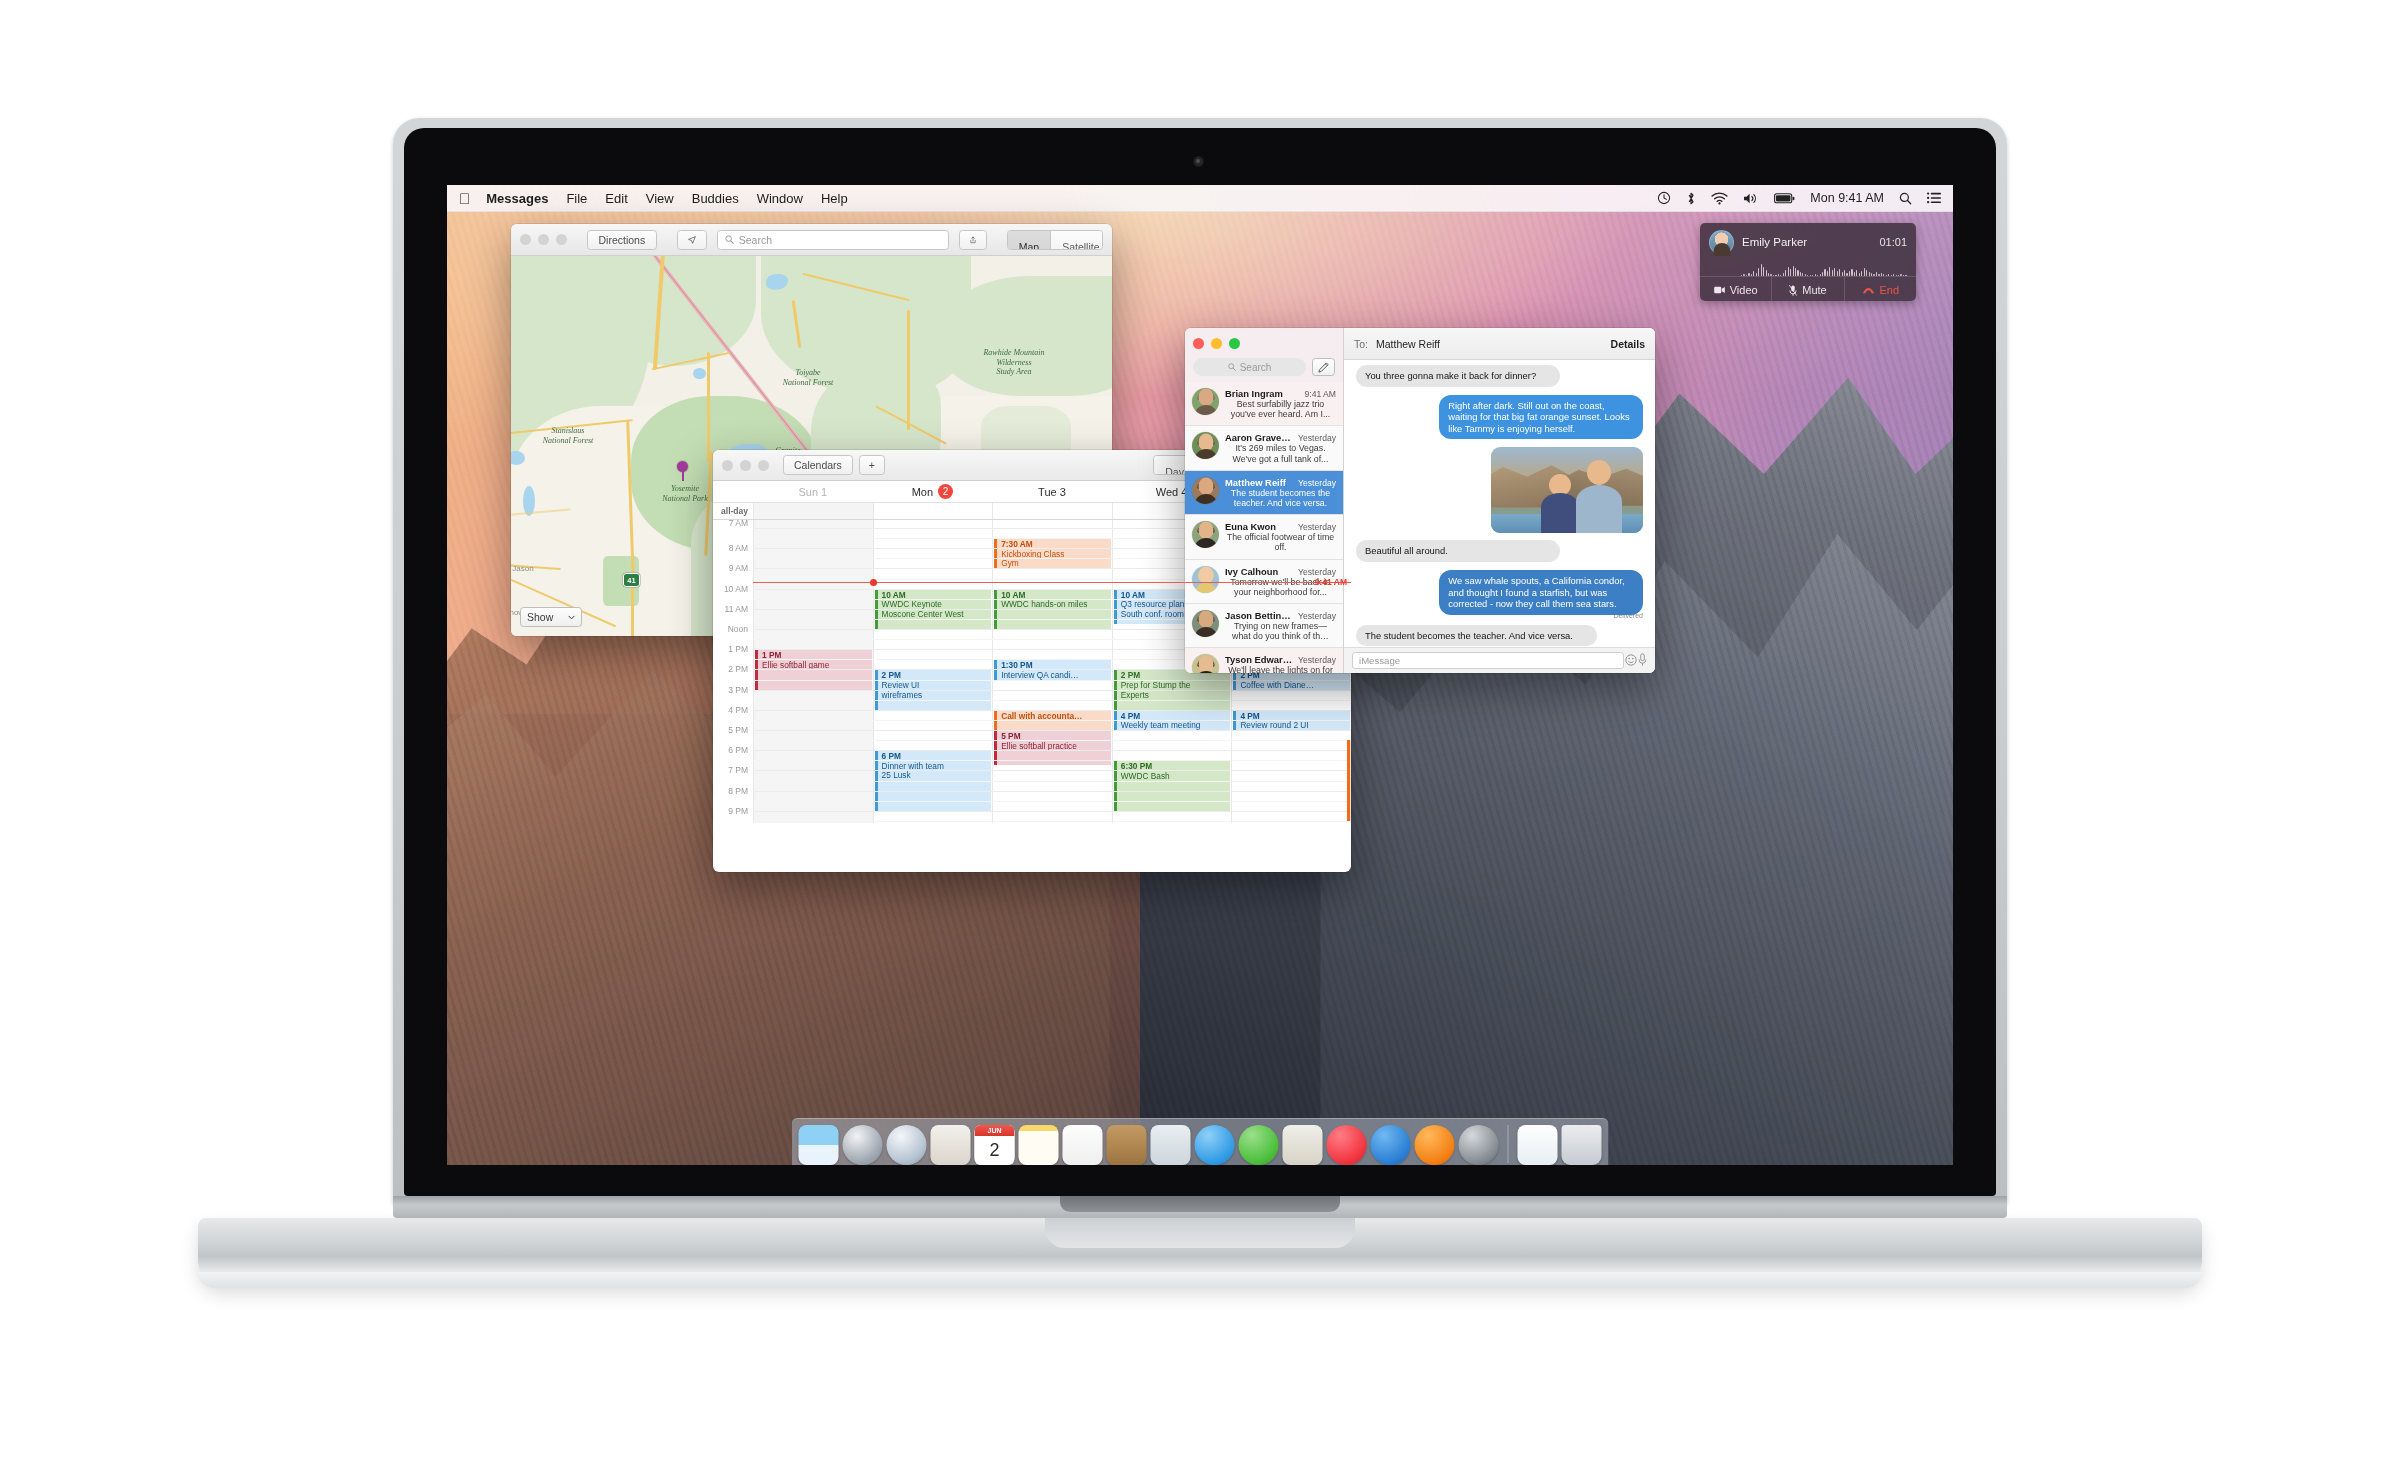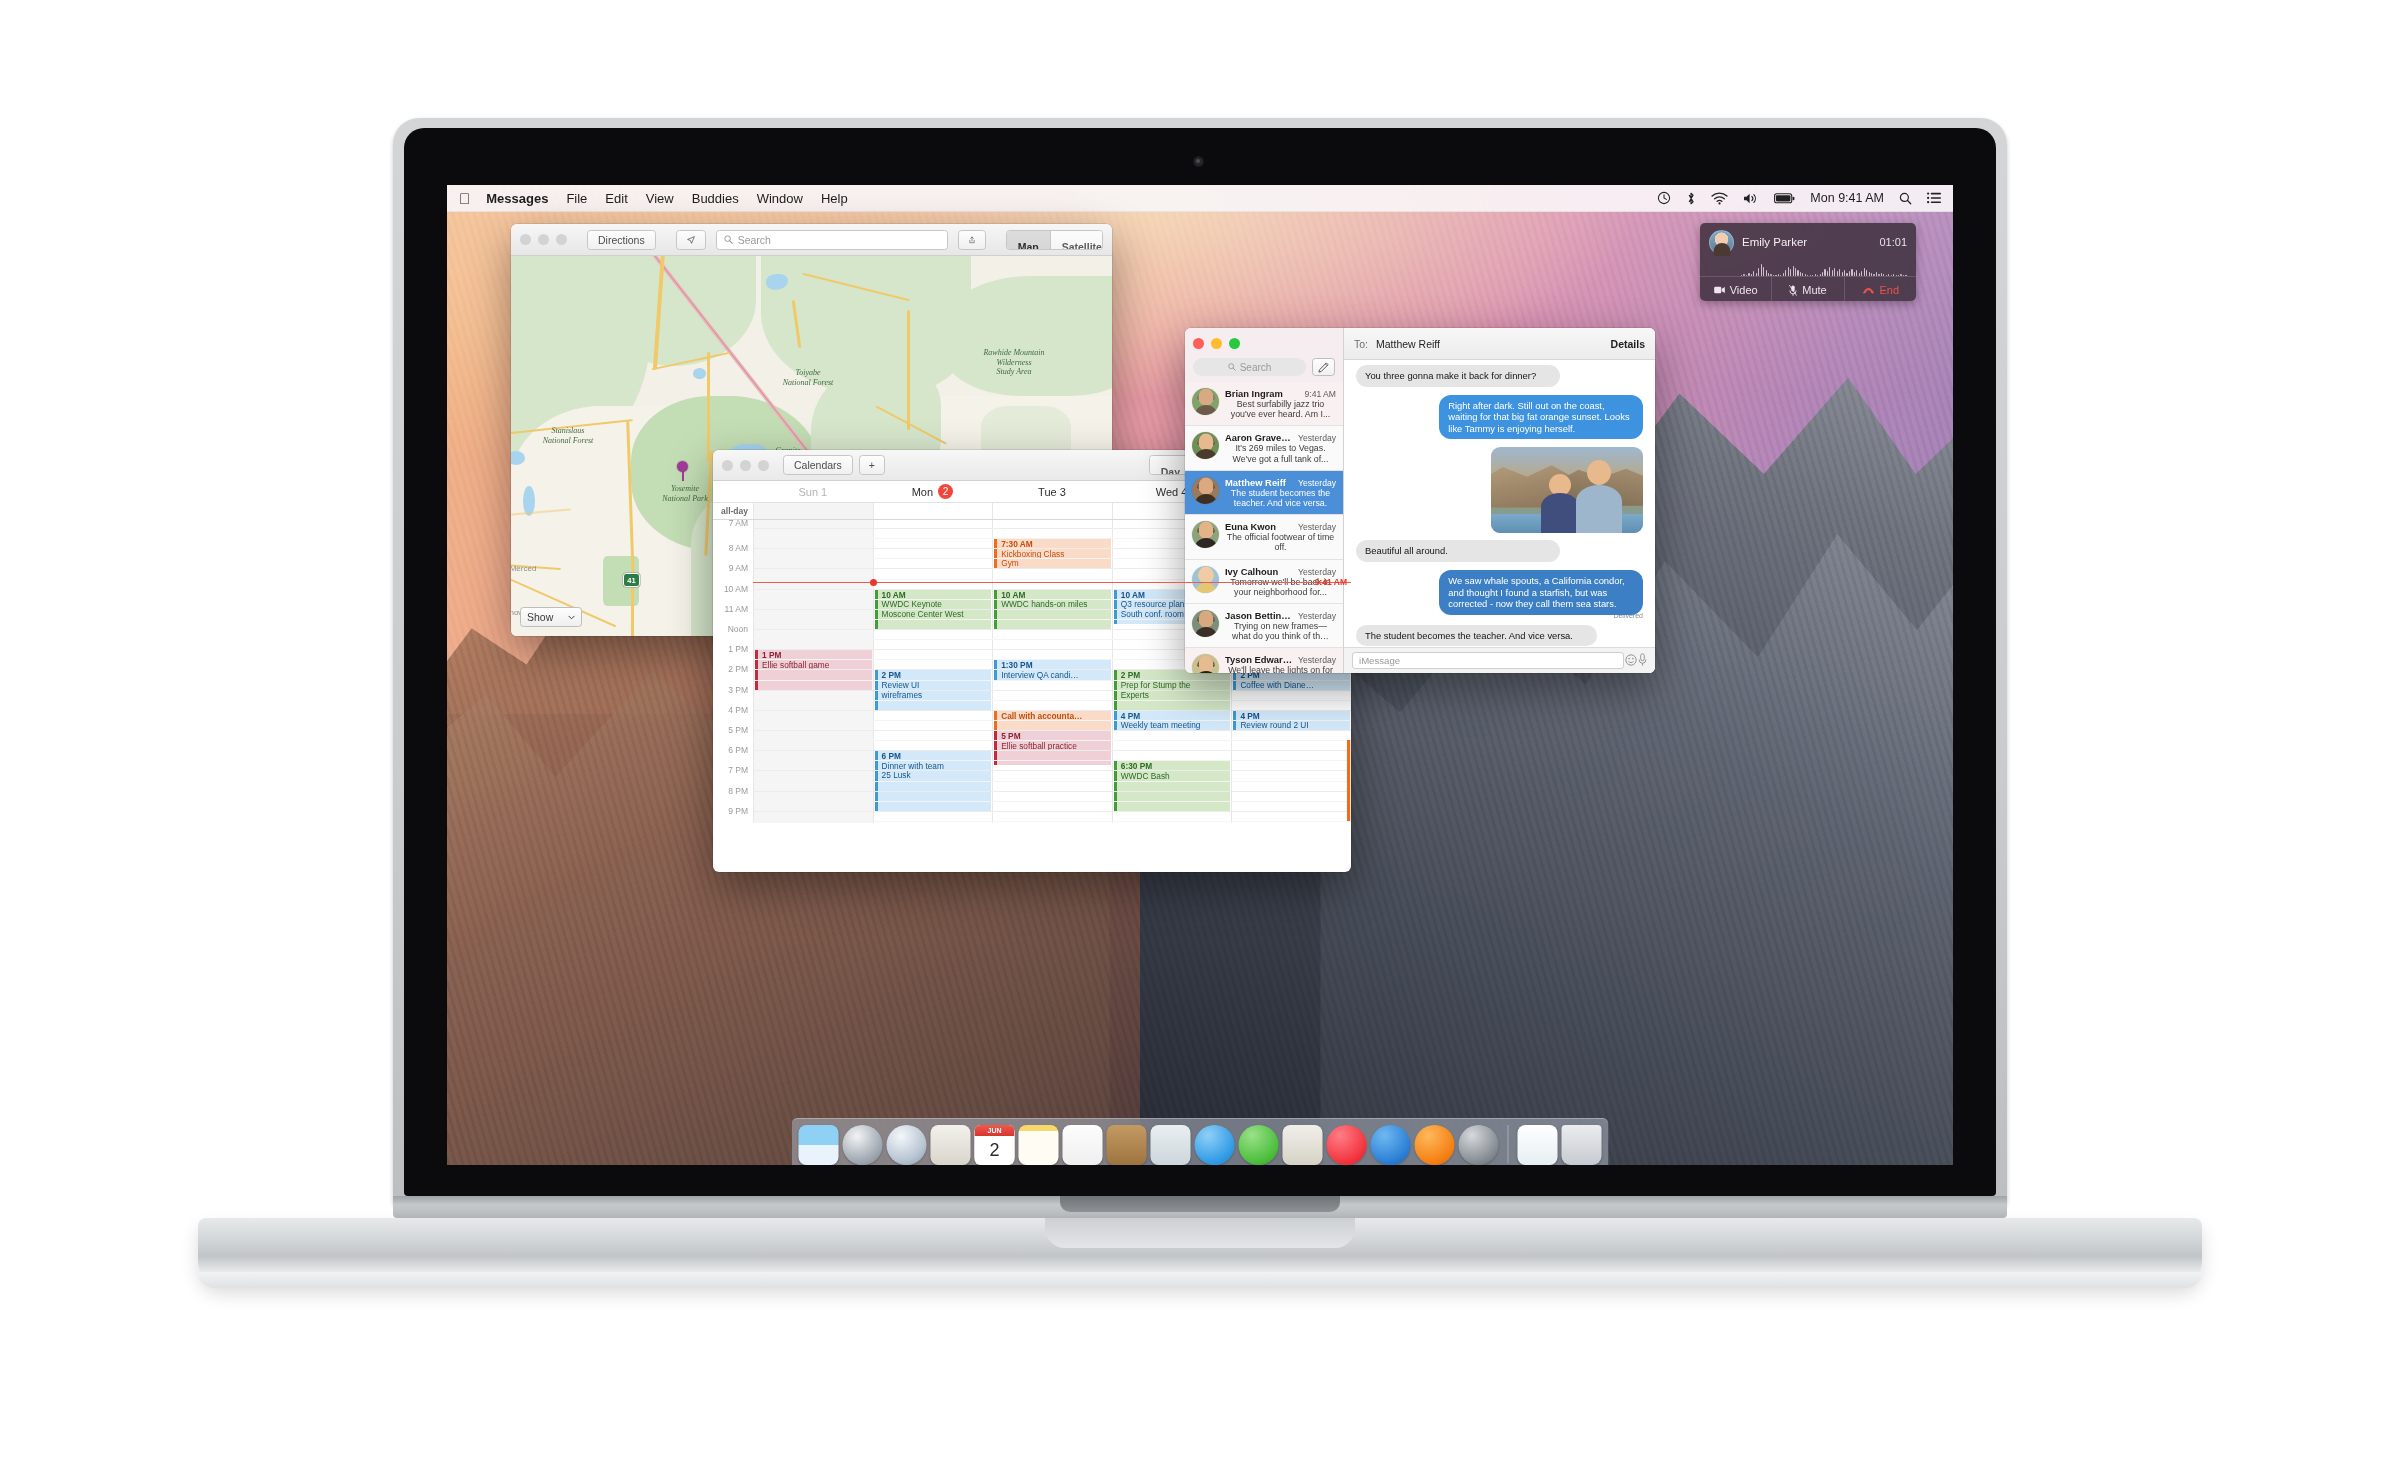--- a/index.html
+++ b/index.html
@@ -156,21 +156,21 @@
   #maps{ left:64px; top:39px; width:601px; height:412px; }
   .maps-tb{ height:32px; background:linear-gradient(180deg,#f6f6f6,#e7e7e7);
     border-bottom:1px solid #cfcfcf; display:flex; align-items:center; padding:0 9px; gap:10px; }
   .m-btn{ height:20px; border:1px solid #c6c6c6; border-radius:3.5px;
     background:linear-gradient(180deg,#fdfdfd,#f0f0f0); display:flex; align-items:center;
     justify-content:center; font-size:10.5px; color:#4c4c4c; padding:0 10px; }
   .m-search{ flex:1; height:20px; border:1px solid #c6c6c6; border-radius:3.5px; background:#fff;
     display:flex; align-items:center; padding:0 7px; gap:5px; color:#9a9a9a; font-size:10.5px; }
   .seg{ display:flex; border:1px solid #c6c6c6; border-radius:3.5px; overflow:hidden; height:20px;}
   .seg div{ padding:16px 11px; font-size:10.5px; color:#5a5a5a; display:flex;align-items:center;
-    background:linear-gradient(180deg,#fcfcfc,#efefef);font-weight:bold; }
+    background:linear-gradient(180deg,#fcfcfc,#efefef); }
   .seg div+div{ border-left:1px solid #c6c6c6; }
   .seg div.on{ background:linear-gradient(180deg,#dcdcdc,#d2d2d2); color:#2e2e2e; }
   .map-canvas{ position:absolute; left:0; top:32px; right:0; bottom:0; background:#f3f0e7; overflow:hidden;}
   .mz{ position:absolute; }
   .green{ background:#d6e6cb; }
   .green2{ background:#c3ddb4; }
   .water{ background:#a8d4ee; }
   .road{ position:absolute; background:#f0c96a; height:2px; border-radius:2px; }
   .maplabel{ position:absolute; font-family:"Liberation Serif", serif; font-style:italic;
     color:#3f6b42; font-size:8px; text-align:center; line-height:9.5px; white-space:pre; }
@@ -585,21 +585,21 @@
 Tufa State
 Reserve</div>
         <div class="maplabel" style="left:250px;top:190px;width:54px;">Granite
 Wilderness
 Study Area</div>
         <div class="maplabel" style="left:136px;top:228px;width:76px;">Yosemite
 National Park</div>
         <div class="maplabel grey" style="left:198px;top:248px;width:80px;">Mammoth Lakes</div>
         <div class="maplabel" style="left:204px;top:332px;width:74px;">Sierra National
 Forest</div>
-        <div class="maplabel grey" style="left:-10px;top:308px;width:44px;">Merced</div>
+        <div class="maplabel grey" style="left:-10px;top:308px;width:44px;">Jason</div>
         <div class="maplabel grey" style="left:-14px;top:352px;width:52px;">Chowchilla</div>
 
         <div class="showbtn">
           <span>Show</span>
           <svg width="7" height="5" viewBox="0 0 8 5">
               <path d="M1 1l3 3 3-3" stroke="#3a3a3a" stroke-width="1.1" fill="none" stroke-linecap="round"></path>
             </svg>
         </div>
       </div>
     </div>

